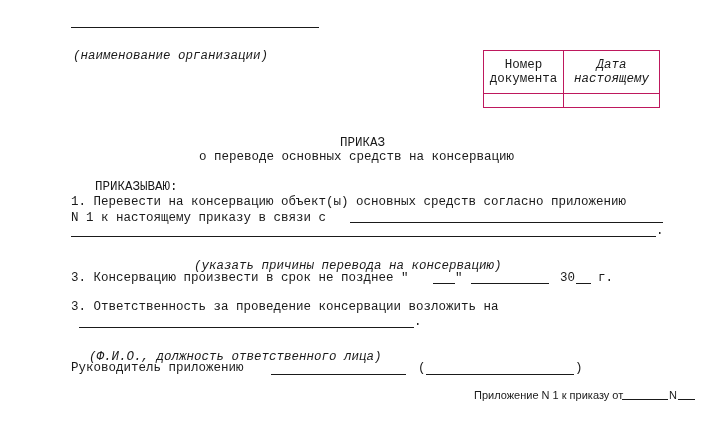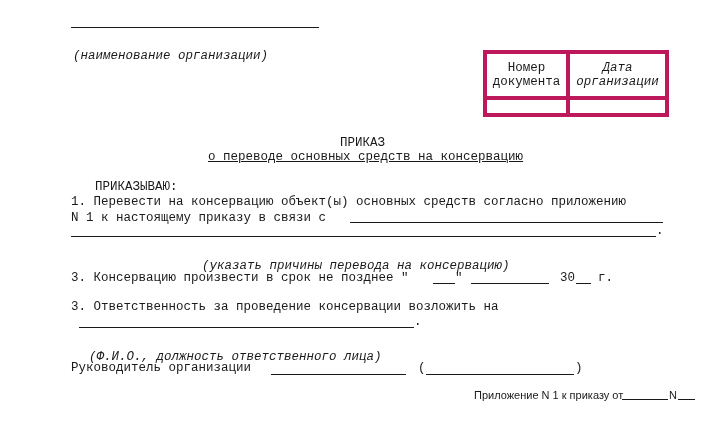--- a/index.html
+++ b/index.html
@@ -2,73 +2,73 @@
 <html><head>
 <meta charset="utf-8">
 <style>
   html, body { margin:0; padding:0; background:#ffffff; }
   body { width:726px; height:428px; position:relative; overflow:hidden;
          font-family:"Liberation Mono","DejaVu Sans Mono",monospace; font-size:12.5px; color:#1a1a1a; }
   .abs { position:absolute; white-space:pre; line-height:14px; }
   .line { position:absolute; height:0; border-top:1px solid #1a1a1a; }
   .it { font-style:italic;margin-top:20px; }
   table.reg { position:absolute; left:483px; top:50px; border-collapse:collapse; }
-  table.reg td { border:4px solid #be185d; text-align:center; font-size:12.5px; line-height:14px; padding:0; }
+  table.reg td { border:1px solid #be185d; text-align:center; font-size:12.5px; line-height:14px; padding:0; }
   .sans { font-family:"Liberation Sans","DejaVu Sans",sans-serif; font-size:11px; }
 </style>
 </head>
 <body>
 
 <div class="line" style="left:71px; top:27px; width:248px;"></div>
 <div class="abs it" style="left:73px; top:29px;">(наименование организации)</div>
 
 <table class="reg">
   <tbody>
       <tr>
     <td style="width:79px; height:42px;">
       <div>Номер</div>
       <div>документа</div>
     </td>
     <td style="width:95px; height:42px;font-style:italic;">
       <div>Дата</div>
-      <div>организации</div>
+      <div>настоящему</div>
     </td>
   </tr>
   <tr>
     <td style="height:13px;"></td>
     <td style="height:13px;"></td>
   </tr>
 </tbody>
   </table>
 
 <div class="abs" style="left:340px; top:136px;">ПРИКАЗ</div>
-<div class="abs" style="left:208px; top:150px;text-decoration:underline;">о переводе основных средств на консервацию</div>
+<div class="abs" style="left:199px; top:150px;">о переводе основных средств на консервацию</div>
 
 <div class="abs" style="left:95px; top:180px;">ПРИКАЗЫВАЮ:</div>
 <div class="abs" style="left:71px; top:195px;">1. Перевести на консервацию объект(ы) основных средств согласно приложению</div>
 <div class="abs" style="left:71px; top:211px;">N 1 к настоящему приказу в связи с</div>
 <div class="line" style="left:350px; top:222px; width:313px;"></div>
 <div class="line" style="left:71px; top:236px; width:585px;"></div>
 <div class="abs" style="left:656px; top:224px;">.</div>
-<div class="abs it" style="left:202px; top:239px;font-style:italic;">(указать причины перевода на консервацию)</div>
+<div class="abs it" style="left:194px; top:239px;font-style:italic;">(указать причины перевода на консервацию)</div>
 
 <div class="abs" style="left:71px; top:271px;">3. Консервацию произвести в срок не позднее "</div>
 <div class="line" style="left:433px; top:283px; width:22px;"></div>
 <div class="abs" style="left:455px; top:271px;">"</div>
 <div class="line" style="left:471px; top:283px; width:78px;"></div>
 <div class="abs" style="left:560px; top:271px;">30</div>
 <div class="line" style="left:576px; top:283px; width:15px;"></div>
 <div class="abs" style="left:598px; top:271px;">г.</div>
 
 <div class="abs" style="left:71px; top:300px;">3. Ответственность за проведение консервации возложить на</div>
 <div class="line" style="left:79px; top:327px; width:335px;"></div>
 <div class="abs" style="left:414px; top:315px;">.</div>
 <div class="abs it" style="left:89px; top:330px;">(Ф.И.О., должность ответственного лица)</div>
 
-<div class="abs" style="left:71px; top:361px;">Руководитель организации</div>
+<div class="abs" style="left:71px; top:361px;">Руководитель приложению</div>
 <div class="line" style="left:271px; top:374px; width:135px;"></div>
 <div class="abs" style="left:418px; top:361px;">(</div>
 <div class="line" style="left:426px; top:374px; width:148px;"></div>
 <div class="abs" style="left:575px; top:361px;">)</div>
 
 <div class="abs sans" style="left:474px; top:388px;">Приложение N 1 к приказу от</div>
 <div class="line" style="left:622px; top:399px; width:46px;"></div>
 <div class="abs sans" style="left:669px; top:388px;">N</div>
 <div class="line" style="left:678px; top:399px; width:17px;"></div>
 

